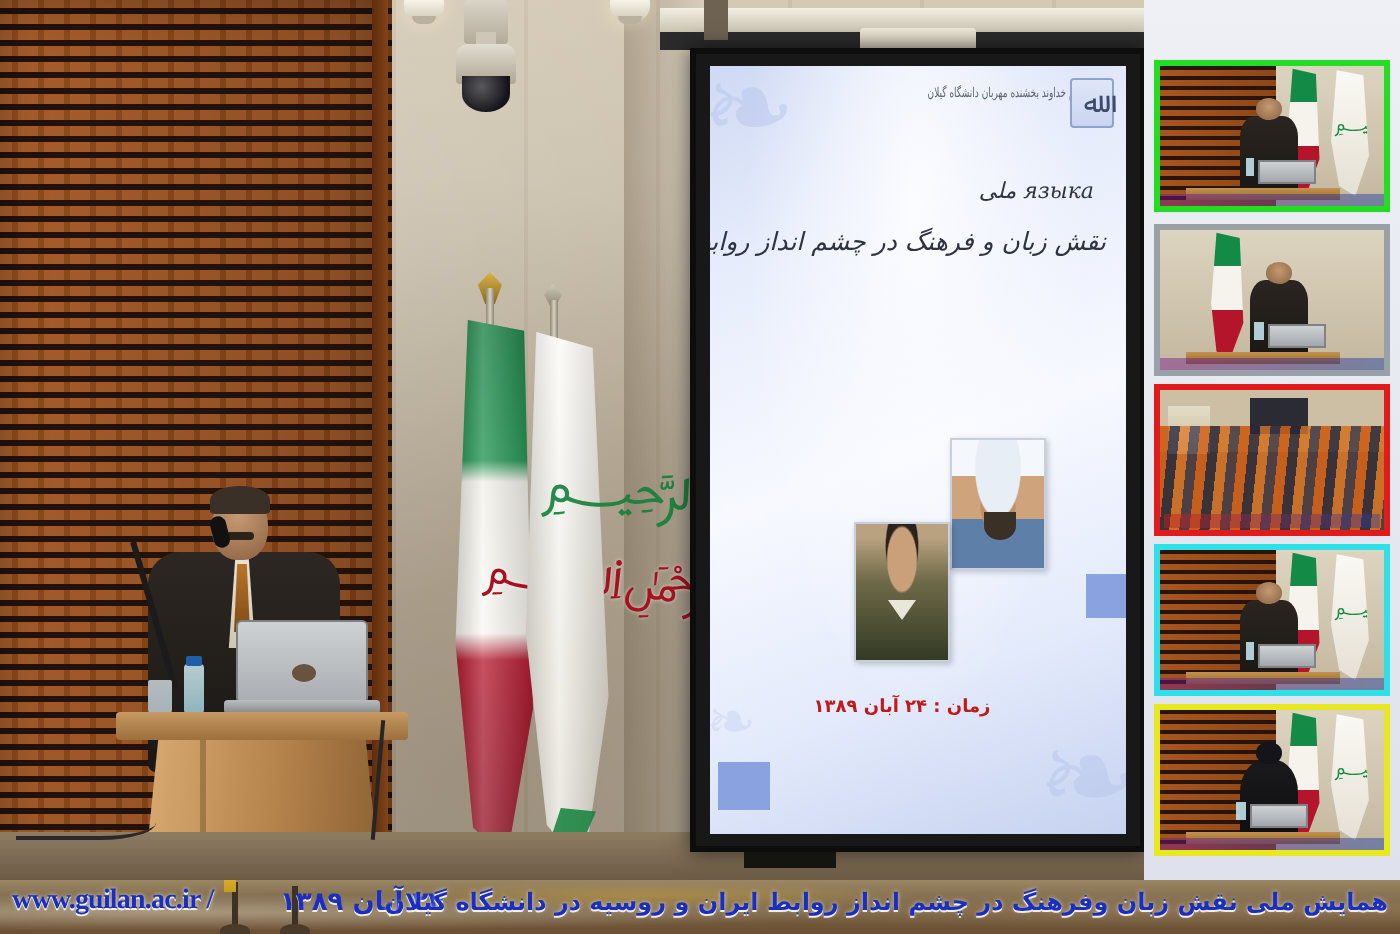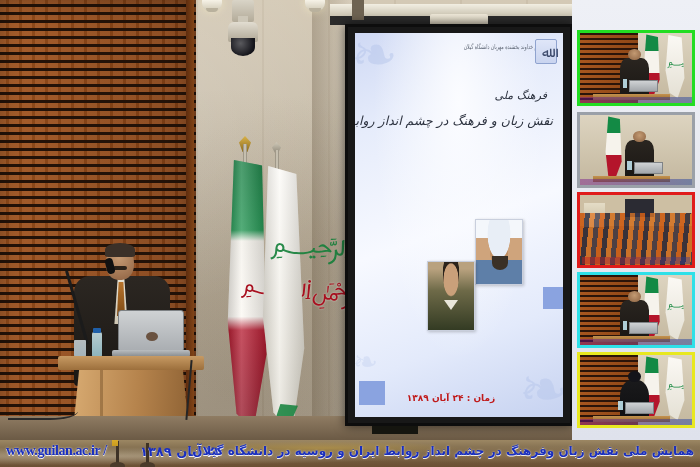--- a/index.html
+++ b/index.html
@@ -361,21 +361,20 @@
   }
   .p-pushkin .collar {
     position:absolute; left:16px; top:38px; width:14px; height:10px;
     background:#e9e6da; clip-path: polygon(0 0,100% 0,50% 100%);
   }
   .slide-when {
     position:absolute; left:0; right:16px; top:316px;
     text-align:center; direction:rtl;
     color:#c01a1a; font-weight:bold; font-size:9px;
     font-family:"DejaVu Sans", sans-serif;
-    margin-top:44px;
   }
   .slide-where {
     position:absolute; left:0; right:8px; top:332px;
     text-align:center; direction:rtl;
     color:#c01a1a; font-weight:bold; font-size:7.5px;
     font-family:"DejaVu Sans", sans-serif;
   }
 
   
   .thumb-strip {
@@ -592,21 +591,21 @@
         <span class="orn orn-tl">❧</span>
         <span class="orn orn-br">❧</span>
         <span class="orn orn-bl">❧</span>
 
         <div class="sq sq-r"></div>
         <div class="sq sq-l"></div>
 
         <div class="slide-head">به نام خداوند بخشنده مهربان دانشگاه گیلان</div>
         <div class="guilan-logo">ﷲ</div>
 
-        <div class="title-fa-1">فرهنگ ملی</div>
+        <div class="title-fa-1">языка ملی</div>
         <div class="title-fa-2">نقش زبان و فرهنگ در چشم انداز روابط ایران و روسیه</div>
 
 
         <div class="portrait p-saadi">
           <div class="face"></div>
           <div class="beard"></div>
         </div>
         <div class="portrait p-pushkin">
           <div class="face"></div>
           <div class="collar"></div>

